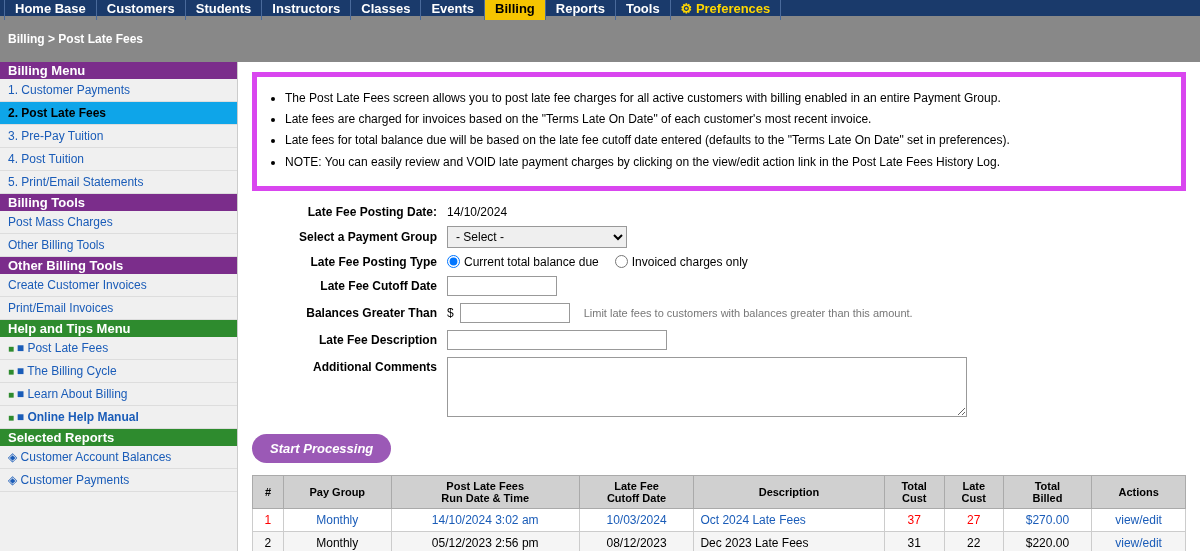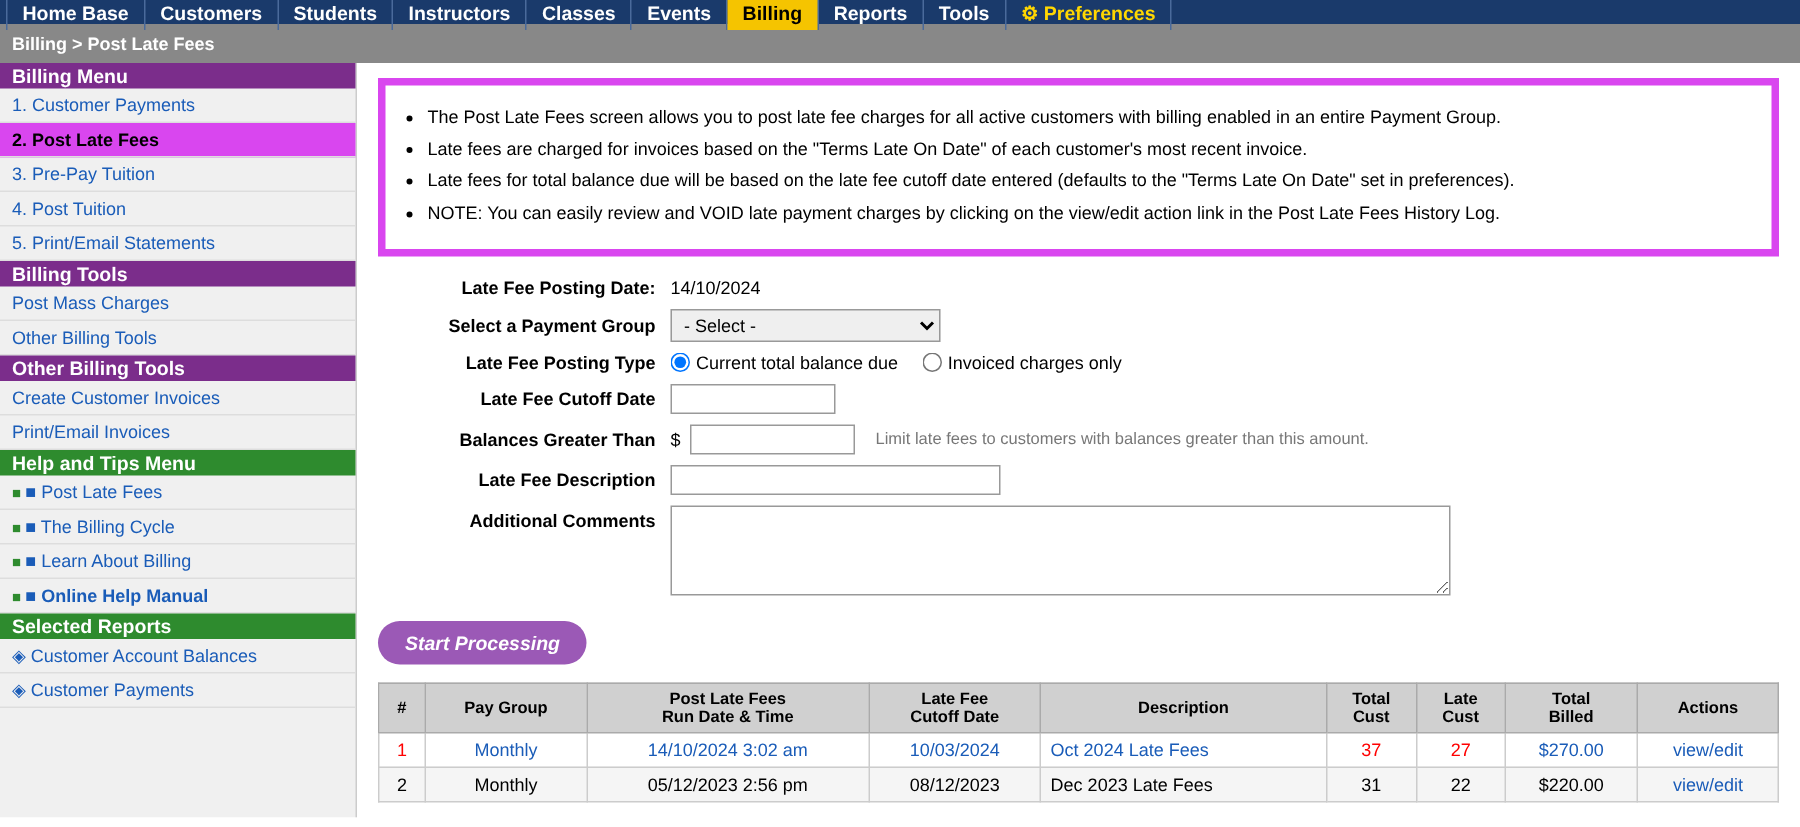--- a/index.html
+++ b/index.html
@@ -27,21 +27,21 @@
       color: #000;
     }
     .top-nav a.prefs {
       color: #ffd700;
     }
 
     
     .breadcrumb {
       background: #888;
       color: #fff;
-      padding: 6px 8px;
+      padding: 16px 8px;
       font-size: 12px;
       font-weight: bold;
     }
 
     
     .main-layout {
       display: flex;
       min-height: 490px;
     }
 
@@ -64,21 +64,21 @@
     .sidebar-item {
       padding: 4px 8px;
       border-bottom: 1px solid #ddd;
     }
     .sidebar-item a {
       color: #1a5cb8;
       text-decoration: none;
       font-size: 12px;
     }
     .sidebar-item.active-item {
-      background: #d946ef;
+      background: #0ea5e9;
       font-weight: bold;
     }
     .sidebar-item.active-item a { color: #000; }
     .sidebar-bullets .sidebar-item a::before {
       content: '■ ';
       color: #2e8b2e;
       font-size: 10px;
     }
 
     

